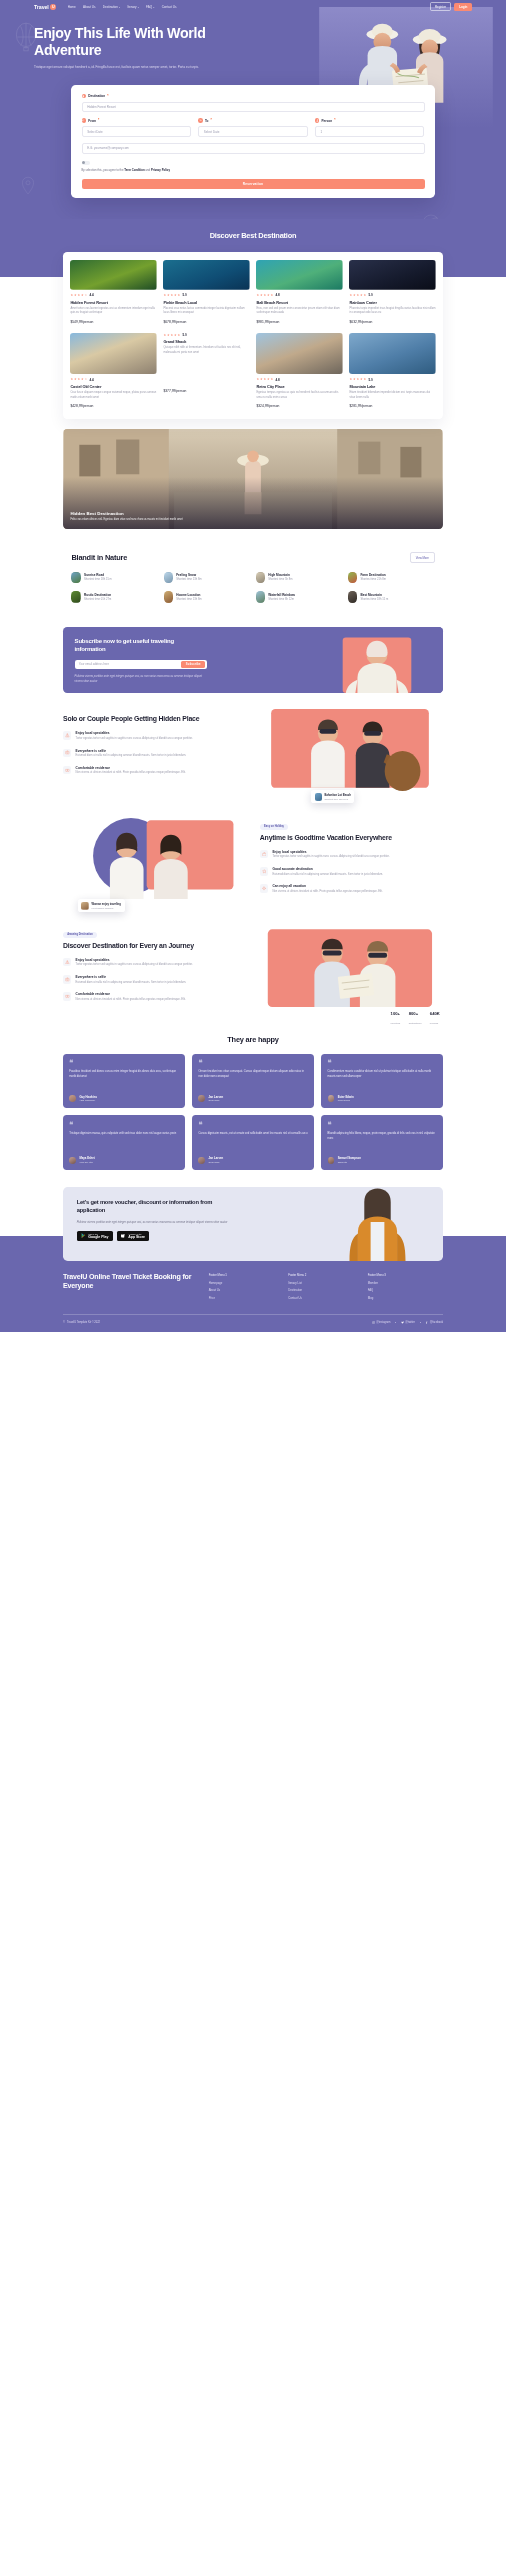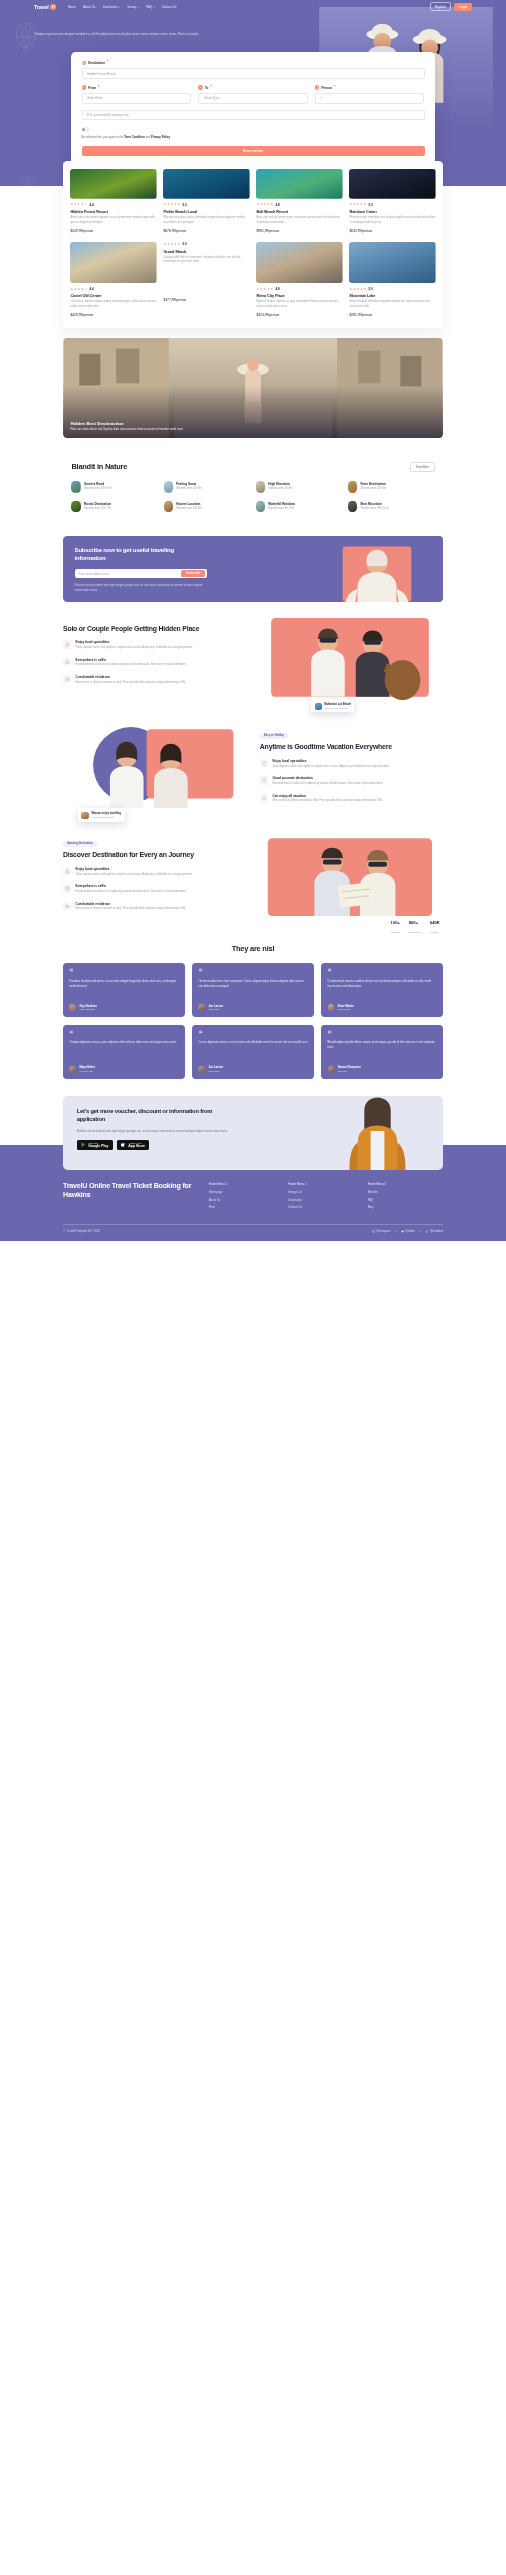--- a/index.html
+++ b/index.html
@@ -200,20 +200,21 @@
             <span>Contact Us</span>
           </a>
     </div>
     <div class="nav-right">
       <button class="btn-reg">Register</button>
       <button class="btn-login">Login</button>
     </div>
   </div>
 
   <div class="hero-body">
+    <h1 class="hero-title">Enjoy This Life With World Adventure</h1>
     <p class="hero-sub">Tristique eget ornare volutpat hendrerit a, id. Fringilla fusce est, facilisis quam netus semper amet, tortor. Porta eu turpis.</p>
   </div>
 
   <svg class="hero-people" viewBox="0 0 330 230">
     <defs>
       <linearGradient id="sky" x1="0" y1="0" x2="0" y2="1">
             <stop offset="0" stop-color="#8d8ac8"></stop>
             <stop offset="1" stop-color="#6a67ae"></stop>
           </linearGradient>
       <linearGradient id="skin" x1="0" y1="0" x2="0" y2="1">
@@ -304,20 +305,23 @@
     <div class="toggle">
           <i></i>
         </div>
     <div class="agree">
       <span>By selection this, you agree to the </span><b>Term Condition</b><span> and </span><b>Privacy Policy</b>
     </div>
     <button class="btn-reserve">Reservation</button>
   </div>
 </section>
 
+<section class="best">
+  <h2 class="sec-title center">Discover Best Destination</h2>
+</section>
 
 <div class="cards-wrap">
   <div class="grid4">
     <div class="card">
       <div class="thumb" style="background-image:linear-gradient(160deg,#2e6b32,#74a02e 55%,#1f4d26)"></div>
       <div class="stars">
             <span class="star">★</span>
             <span class="star">★</span>
             <span class="star">★</span>
             <span class="star">★</span>
@@ -723,21 +727,21 @@
     </svg>
     <div class="stats" style="position:absolute;bottom:-8.4px;right:3.2px">
       <div class="stat"><b>100+</b><span>countries</span></div>
       <div class="stat"><b>800+</b><span>destinations</span></div>
       <div class="stat"><b>640K</b><span>persons</span></div>
     </div>
   </div>
 </section>
 
 <section class="testi">
-  <h2 class="sec-title center">They are nisl</h2>
+  <h2 class="sec-title center">They are happy</h2>
   <div class="t-grid">
     <div class="t-card">
           <div class="quote">❝</div>
           <p>Faucibus tincidunt sed donec cursus enim integer feugiat dis donec duis arcu, scelerisque morbi dictumst</p>
           <div class="t-foot">
             <span class="t-av" style="background-image:linear-gradient(150deg,#e0b08a,#9b6a45)"></span>
             <div>
               <h5>Guy Hawkins</h5>
               <span>ABC Company</span>
             </div>
@@ -831,21 +835,21 @@
     <circle cx="105" cy="34" r="22" fill="#e8b493"></circle>
     <path d="M80 28c0-16 11-25 25-25s25 9 25 25v44c-8 4-42 4-50 0z" fill="#4a3a30"></path>
     <path d="M68 84c0-18 17-28 37-28s37 10 37 28v56H68z" fill="#d98a2b"></path>
     <path d="M68 88c-12 8-16 24-16 52h16zM142 88c12 8 16 24 16 52h-16z" fill="#c87c22"></path>
     <path d="M92 66h26v74H92z" fill="#eef1f5"></path>
   </svg>
 </section>
 
 <footer class="footer">
   <div class="f-inner">
-    <div class="f-brand">TravelU Online Travel Ticket Booking for Hawkins</div>
+    <div class="f-brand">TravelU Online Travel Ticket Booking for Everyone</div>
     <div class="f-menus">
       <div>
         <h5>Footer Menu 1</h5>
         <a href="#">Homepage</a>
         <a href="#">About Us</a>
         <a href="#">Price</a>
       </div>
       <div>
         <h5>Footer Menu 2</h5>
         <a href="#">Itenary List</a>

